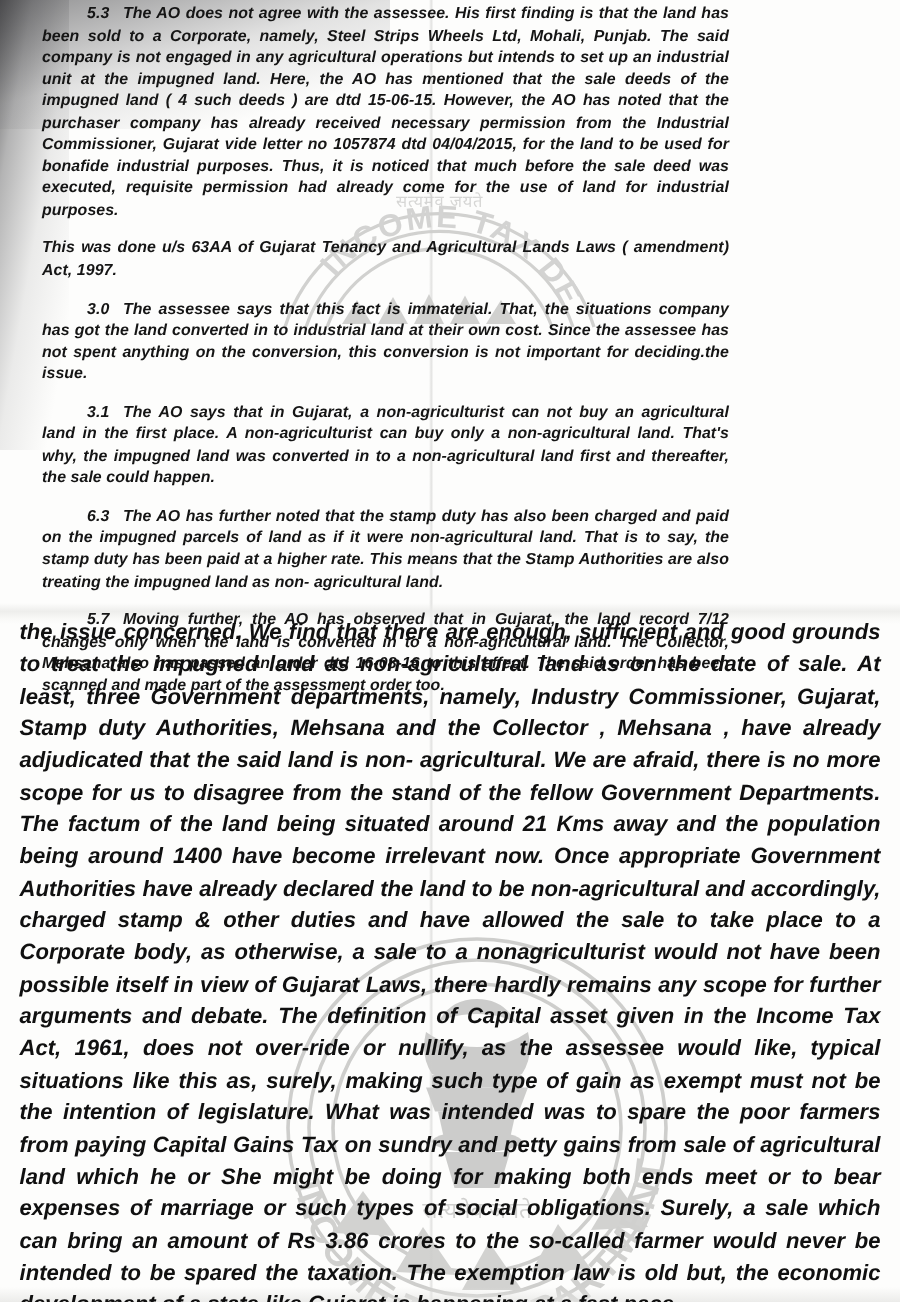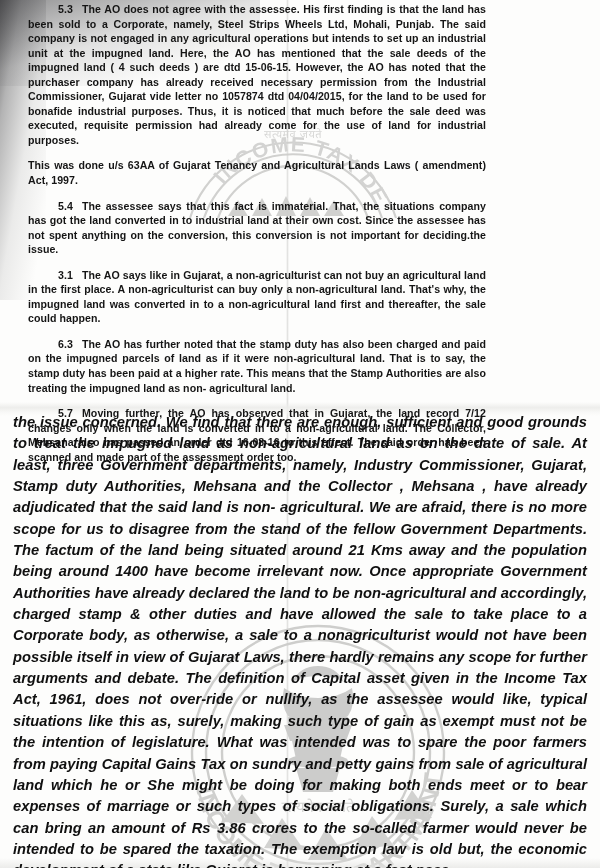--- a/index.html
+++ b/index.html
@@ -80,20 +80,21 @@
 
   
   .block-upper {
     position: absolute;
     left: 28px;
     top: 2px;
     width: 458px;
     z-index: 6;
     font-size: 10.6px;
     line-height: 14.55px;
+    font-style: italic;
     font-weight: 700;
     text-align: justify;
     letter-spacing: 0.05px;
     color: #151515;
   }
   .block-lower {
     position: absolute;
     left: 13px;
     top: 412px;
     width: 574px;
@@ -196,25 +197,25 @@
 
     <p class="para tight">
       <span class="para-num">5.3</span><span class="para-body">The AO does not agree with the assessee. His first finding is that the land has been sold to a Corporate, namely, Steel Strips Wheels Ltd, Mohali, Punjab. The said company is not engaged in any agricultural operations but intends to set up an industrial unit at the impugned land. Here, the AO has mentioned that the sale deeds of the impugned land ( 4 such deeds ) are dtd 15-06-15. However, the AO has noted that the purchaser company has already received necessary permission from the Industrial Commissioner, Gujarat vide letter no 1057874 dtd 04/04/2015, for the land to be used for bonafide industrial purposes. Thus, it is noticed that much before the sale deed was executed, requisite permission had already come for the use of land for industrial purposes.</span>
     </p>
 
     <p class="para tight para-plain">
       <span>This was done u/s 63AA of Gujarat Tenancy and Agricultural Lands Laws ( amendment) Act, 1997.</span>
     </p>
 
     <p class="para tight">
-      <span class="para-num">5.4</span><span class="para-body">The assessee says that this fact is immaterial. That, the situations company has got the land converted in to industrial land at their own cost. Since the assessee has not spent anything on the conversion, this conversion is not important for deciding.the issue.</span>
-    </p>
-
-    <p class="para tight">
-      <span class="para-num">3.1</span><span class="para-body">The AO says like in Gujarat, a non-agriculturist can not buy an agricultural land in the first place. A non-agriculturist can buy only a non-agricultural land. That's why, the impugned land was converted in to a non-agricultural land first and thereafter, the sale could happen.</span>
+      <span class="para-num">3.0</span><span class="para-body">The assessee says that this fact is immaterial. That, the situations company has got the land converted in to industrial land at their own cost. Since the assessee has not spent anything on the conversion, this conversion is not important for deciding.the issue.</span>
+    </p>
+
+    <p class="para tight">
+      <span class="para-num">3.1</span><span class="para-body">The AO says that in Gujarat, a non-agriculturist can not buy an agricultural land in the first place. A non-agriculturist can buy only a non-agricultural land. That's why, the impugned land was converted in to a non-agricultural land first and thereafter, the sale could happen.</span>
     </p>
 
     <p class="para tight">
       <span class="para-num">6.3</span><span class="para-body">The AO has further noted that the stamp duty has also been charged and paid on the impugned parcels of land as if it were non-agricultural land. That is to say, the stamp duty has been paid at a higher rate. This means that the Stamp Authorities are also treating the impugned land as non- agricultural land.</span>
     </p>
 
     <p class="para tight">
       <span class="para-num">5.7</span><span class="para-body">Moving further, the AO has observed that in Gujarat, the land record 7/12 changes only when the land is converted in to a non-agricultural land. The Collector, Mehsana also has passed an order dtd 16-08-16 to this effect. The said order has been scanned and made part of the assessment order too.</span>
     </p>
 

